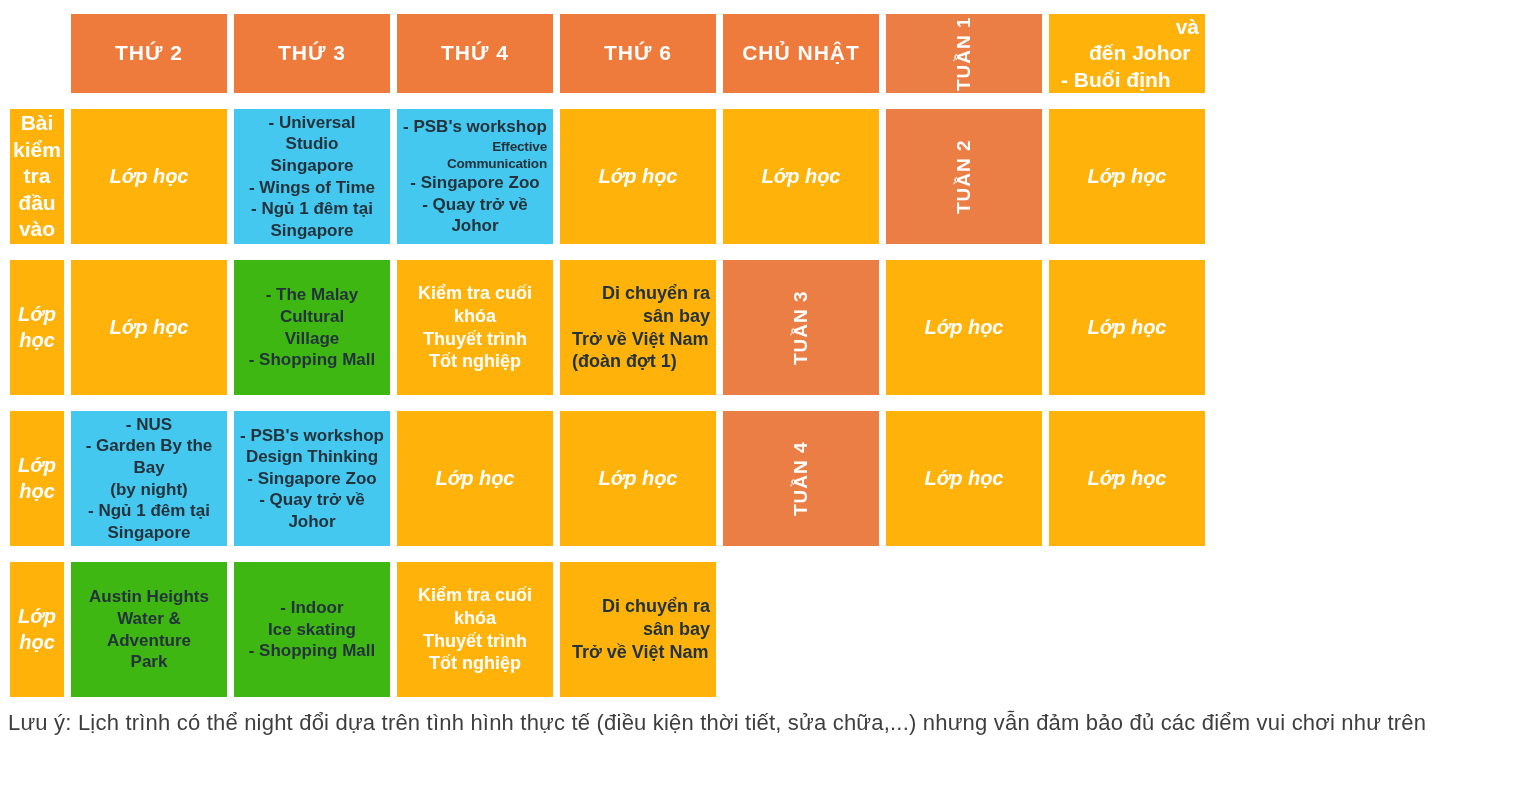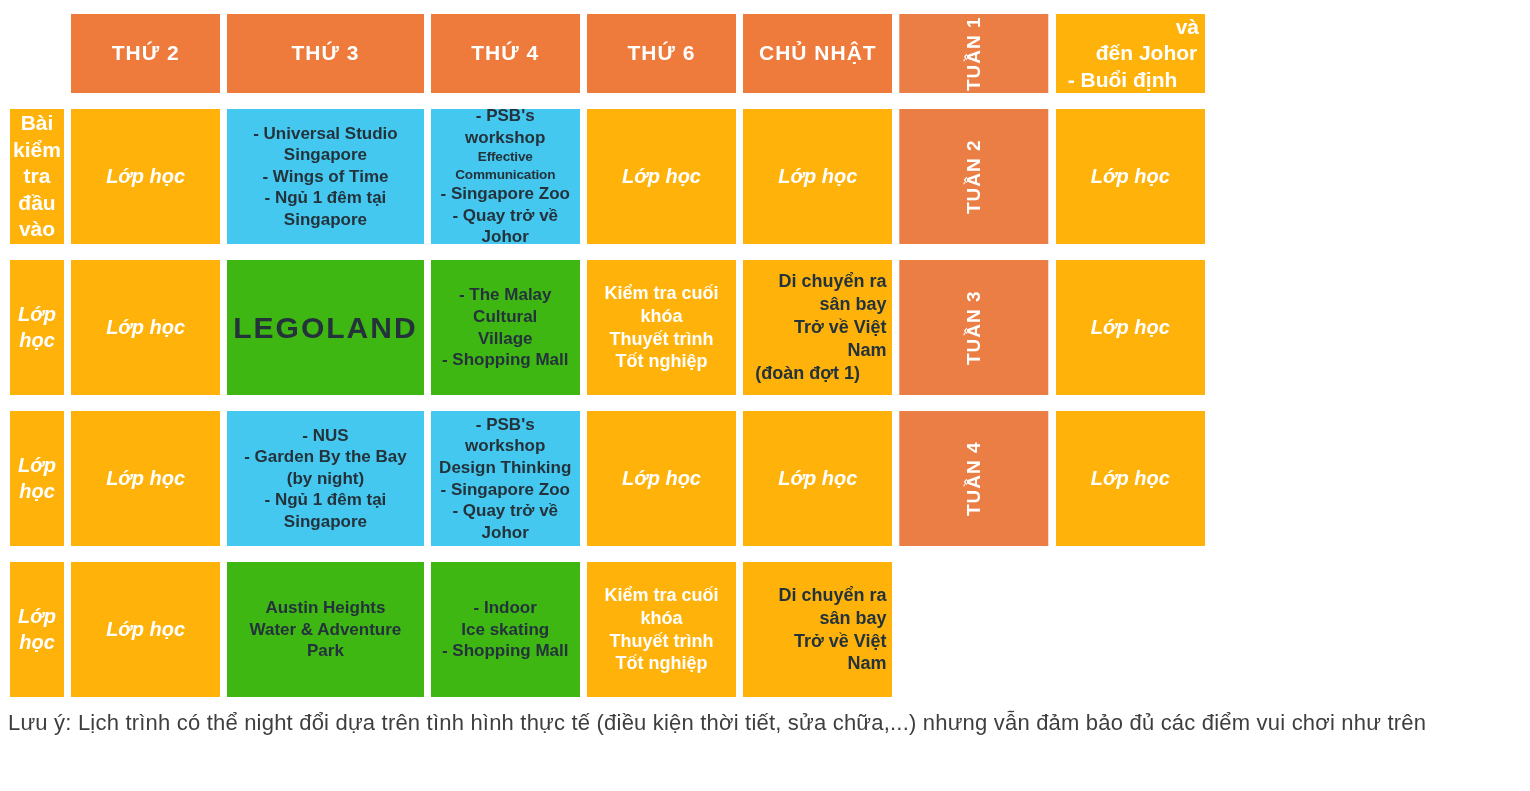--- a/index.html
+++ b/index.html
@@ -41,21 +41,21 @@
   .c-yellow{background:var(--yellow);}
   .c-blue{background:var(--blue);color:var(--dark);}
   .c-green{background:var(--green);color:var(--dark);}
   .t-dark{color:var(--dark);}
   .a-left{align-items:flex-start;text-align:right;padding-left:12px;padding-right:6px;}
   .s-xl{font-size:20px;font-style:italic;}
   .s-lg{font-size:21px;}
   .s-md{font-size:18px;}
   .s-sm{font-size:17px;}
   .s-display{font-size:30px;letter-spacing:2px;line-height:1.1;}
-  .ln-sm{font-size:0.8em;letter-spacing:-0.2px;}
+  .ln-sm{font-size:0.8em;letter-spacing:-0.2px;text-align:right;}
   .ln-indent{padding-left:28px;}
   .note{
     margin:13px 0 0 8px;font-size:22px;font-weight:400;color:var(--note);
     letter-spacing:0.2px;white-space:nowrap;
   }
 </style>
 </head>
 <body>
 
 <div class="page">
@@ -101,23 +101,20 @@
       </div>
       <div class="cell week-l">TUẦN 2</div>
       <div class="cell c-yellow s-xl">
         <div>Lớp học</div>
       </div>
       <div class="cell c-yellow s-xl">
         <div>Lớp học</div>
       </div>
       <div class="cell c-yellow s-xl">
         <div>Lớp học</div>
-      </div>
-      <div class="cell c-green s-display t-dark">
-        <div>LEGOLAND</div>
       </div>
       <div class="cell c-green s-sm t-dark">
         <div>- The Malay Cultural</div>
         <div>Village</div>
         <div>- Shopping Mall</div>
       </div>
       <div class="cell c-yellow s-md">
         <div>Kiểm tra cuối khóa</div>
         <div>Thuyết trình</div>
         <div>Tốt nghiệp</div>

